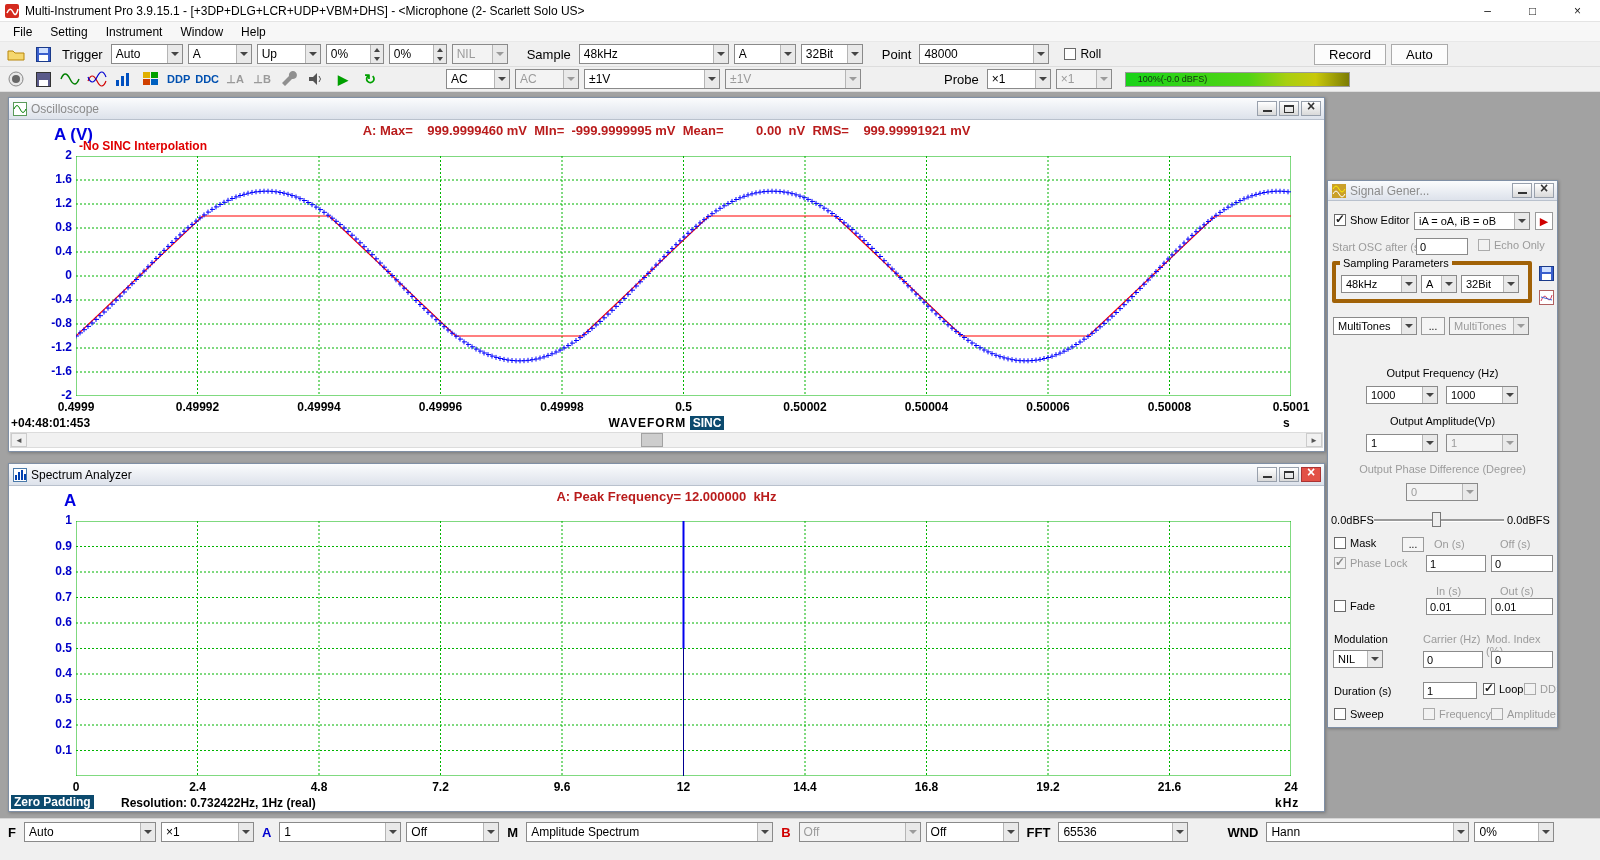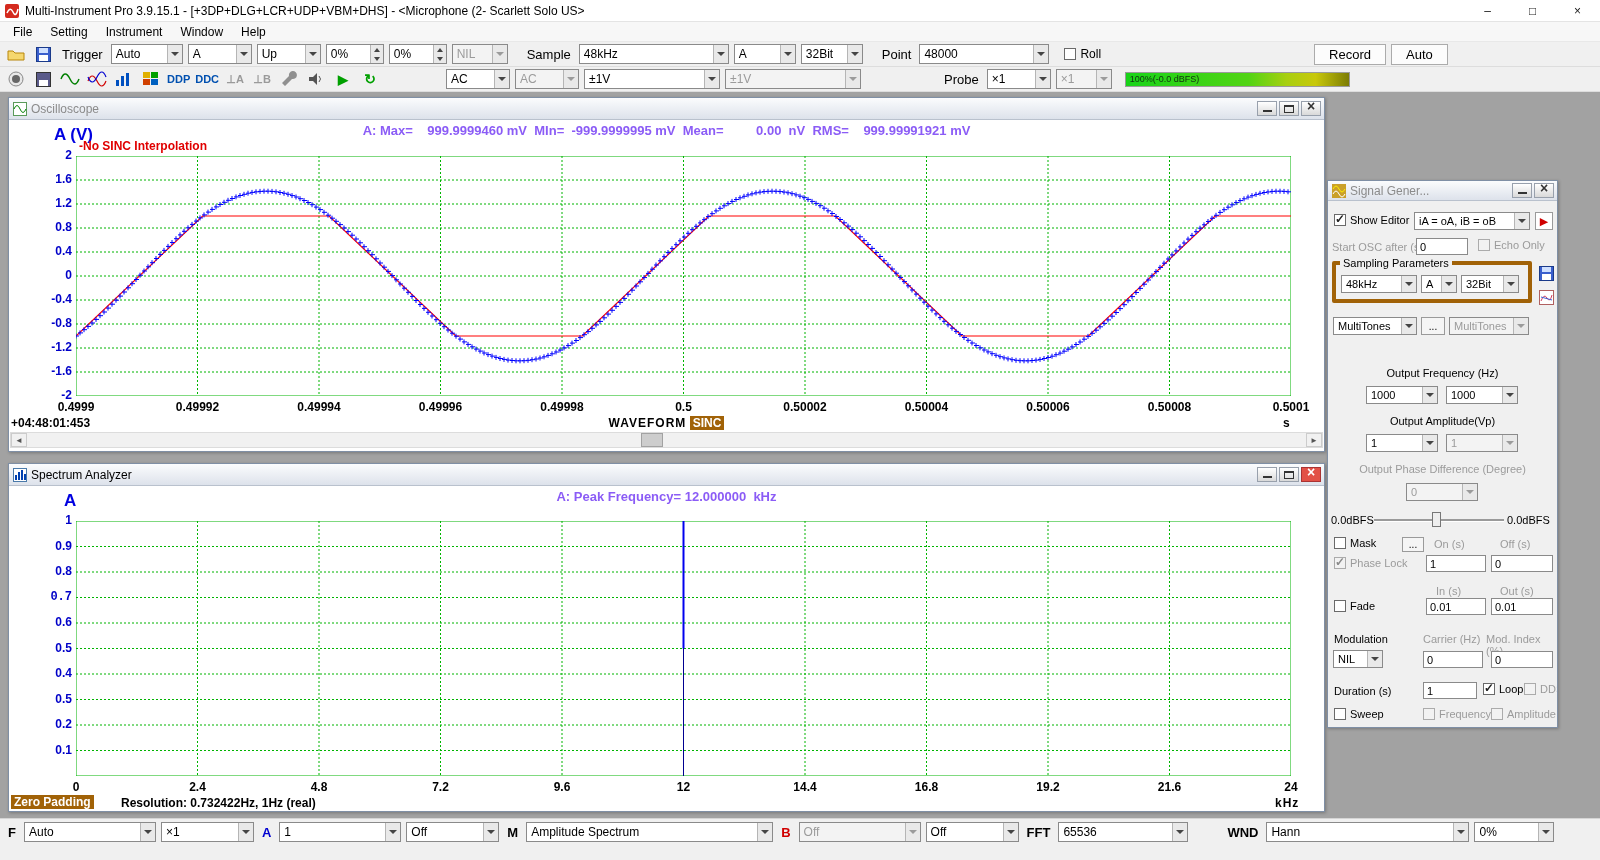--- a/index.html
+++ b/index.html
@@ -32,49 +32,49 @@
 .spinb .dn::after{content:"";border:3px solid transparent;border-top:4px solid #444;margin-bottom:-3px}
 .tin{height:17px;border:1px solid #8a8a8a;font-size:11px;padding:0 3px;font-family:inherit;background:#fff;color:#000}
 .cbrow{display:inline-flex;align-items:center;gap:4px;font-size:12px;white-space:nowrap}
 .cb{display:inline-block;width:12px;height:12px;border:1px solid #6a6a6a;background:#fff;position:relative;flex:none}
 .cb.checked::after{content:"✓";position:absolute;left:0;top:-3px;font-size:12px;font-weight:bold;color:#222}
 .dis{color:#9b9b9b}
 .dis .cb{border-color:#ababab;background:#f2f2f2}
 .dis .cb.checked::after{color:#8a8a8a}
 
 .meter{position:relative;height:15px;border:1px solid #9a9a9a;background:linear-gradient(to right,#18d318 0%,#52d414 55%,#a8cf10 72%,#c8c80a 85%,#7c7c04 100%)}
-.meter span{position:absolute;left:4px;top:1px;font-size:9px;color:#103010;white-space:nowrap}
+.meter span{position:absolute;left:12px;top:1px;font-size:9px;color:#103010;white-space:nowrap}
 
 .workspace{position:absolute;top:92px;left:0;right:0;height:726px;background:#a2a2a2}
 .bottombar{position:absolute;top:818px;left:0;right:0;height:42px;background:#f0f0f0;border-top:1px solid #d5d5d5}
 .bbrow{display:flex;align-items:center;gap:5px;padding:3px 5px 0 5px}
 .win{position:absolute;background:#f0f0f0;border:1px solid #7f8fa5;box-shadow:1px 1px 3px rgba(0,0,0,.25)}
 .win-title{height:22px;display:flex;align-items:center;padding:0 3px;background:linear-gradient(#fbfcfd,#dde2eb);border-bottom:1px solid #b9c1cd}
 .ticon{margin:0 4px 0 1px;display:flex}
 .ttext{flex:1;font-size:12px}
 .ttext.inactive{color:#8b8b8b}
 .wbtn{width:20px;height:15px;border:1px solid #98a0ac;background:linear-gradient(#fff,#d9d9d9);margin-left:2px;position:relative}
 .g-min{position:absolute;left:5px;bottom:3px;width:9px;height:2px;background:#333}
 .g-max{position:absolute;left:4px;top:3px;width:10px;height:8px;border:1px solid #333;border-top-width:2px}
 .g-close::after{content:"×";position:absolute;left:0;top:-4px;width:100%;text-align:center;font-size:14px;font-weight:bold;color:#333}
 .wbtn.red{background:#e25046;border-color:#a33}
 .wbtn.red .g-close::after{color:#fff}
 .win-body{position:relative;height:calc(100% - 22px);overflow:hidden}
 
-.stat{position:absolute;top:3px;left:0;width:100%;text-align:center;color:#8b5cf6;font-weight:bold;font-size:13px;white-space:pre}
+.stat{position:absolute;top:3px;left:0;width:100%;text-align:center;color:#b91c1c;font-weight:bold;font-size:13px;white-space:pre}
 .blue-b{color:#0000e0;font-weight:bold;font-size:17px}
 .red-b{color:#e00000;font-weight:bold;font-size:12px}
 .brand{color:#c000c0;font-weight:bold;font-style:italic;font-size:14px}
 .plot{background:#fff}
 .plot svg{display:block}
 .xtick,.ytick{position:absolute;font-weight:bold;font-size:12px;white-space:nowrap}
 .xtick{text-align:center;color:#000}
 .ytick{text-align:right;color:#0000c8}
 .xt-title{font-weight:bold;font-size:12px;letter-spacing:1px}
-.badge{background:#a16207;color:#fff;font-weight:bold;font-size:12px;padding:0 3px}
+.badge{background:#0c4a6e;color:#fff;font-weight:bold;font-size:12px;padding:0 3px}
 .ts{font-weight:bold;font-size:12px}
 
 .hscroll{display:flex;background:#f1f1f1;border:1px solid #dcdcdc}
 .sarrow{width:16px;display:flex;align-items:center;justify-content:center;font-size:8px;color:#555;background:#f1f1f1;border:1px solid #ccc}
 .strack{flex:1;position:relative}
 .sthumb{position:absolute;top:0;width:22px;height:100%;background:#cdcdcd;border:1px solid #a2a2a2}
 
 .sg-body{font-size:11px}
 .sg-body .cbrow{font-size:11px}
 .fset{position:absolute;border:4px solid #a16207;border-radius:2px}
@@ -431,21 +431,21 @@
           <span class="xtick" style="left: 518px; top: 294px; width: 70px;">9.6</span>
           <span class="xtick" style="left: 639.5px; top: 294px; width: 70px;">12</span>
           <span class="xtick" style="left: 761px; top: 294px; width: 70px;">14.4</span>
           <span class="xtick" style="left: 882.5px; top: 294px; width: 70px;">16.8</span>
           <span class="xtick" style="left: 1004px; top: 294px; width: 70px;">19.2</span>
           <span class="xtick" style="left: 1125.5px; top: 294px; width: 70px;">21.6</span>
           <span class="xtick" style="left: 1247px; top: 294px; width: 70px;">24</span>
           <span class="ytick" style="left: 17px; top: 27px; width: 46px;">1</span>
           <span class="ytick" style="left: 17px; top: 52.5px; width: 46px;">0.9</span>
           <span class="ytick" style="left: 17px; top: 78px; width: 46px;">0.8</span>
-          <span class="ytick" style="left: 17px; top: 103.5px; width: 46px; font-family: Liberation Mono, monospace;">0.7</span>
+          <span class="ytick" style="left: 17px; top: 103.5px; width: 46px;">0.7</span>
           <span class="ytick" style="left: 17px; top: 129px; width: 46px;">0.6</span>
           <span class="ytick" style="left: 17px; top: 154.5px; width: 46px;">0.5</span>
           <span class="ytick" style="left: 17px; top: 180px; width: 46px;">0.4</span>
           <span class="ytick" style="left: 17px; top: 205.5px; width: 46px;">0.5</span>
           <span class="ytick" style="left: 17px; top: 231px; width: 46px;">0.2</span>
           <span class="ytick" style="left: 17px; top: 256.5px; width: 46px; text-align: right;">0.1</span>
         </div>
     </div>
 
     <div class="win" style="left:1327px;top:88px;width:231px;height:548px">

